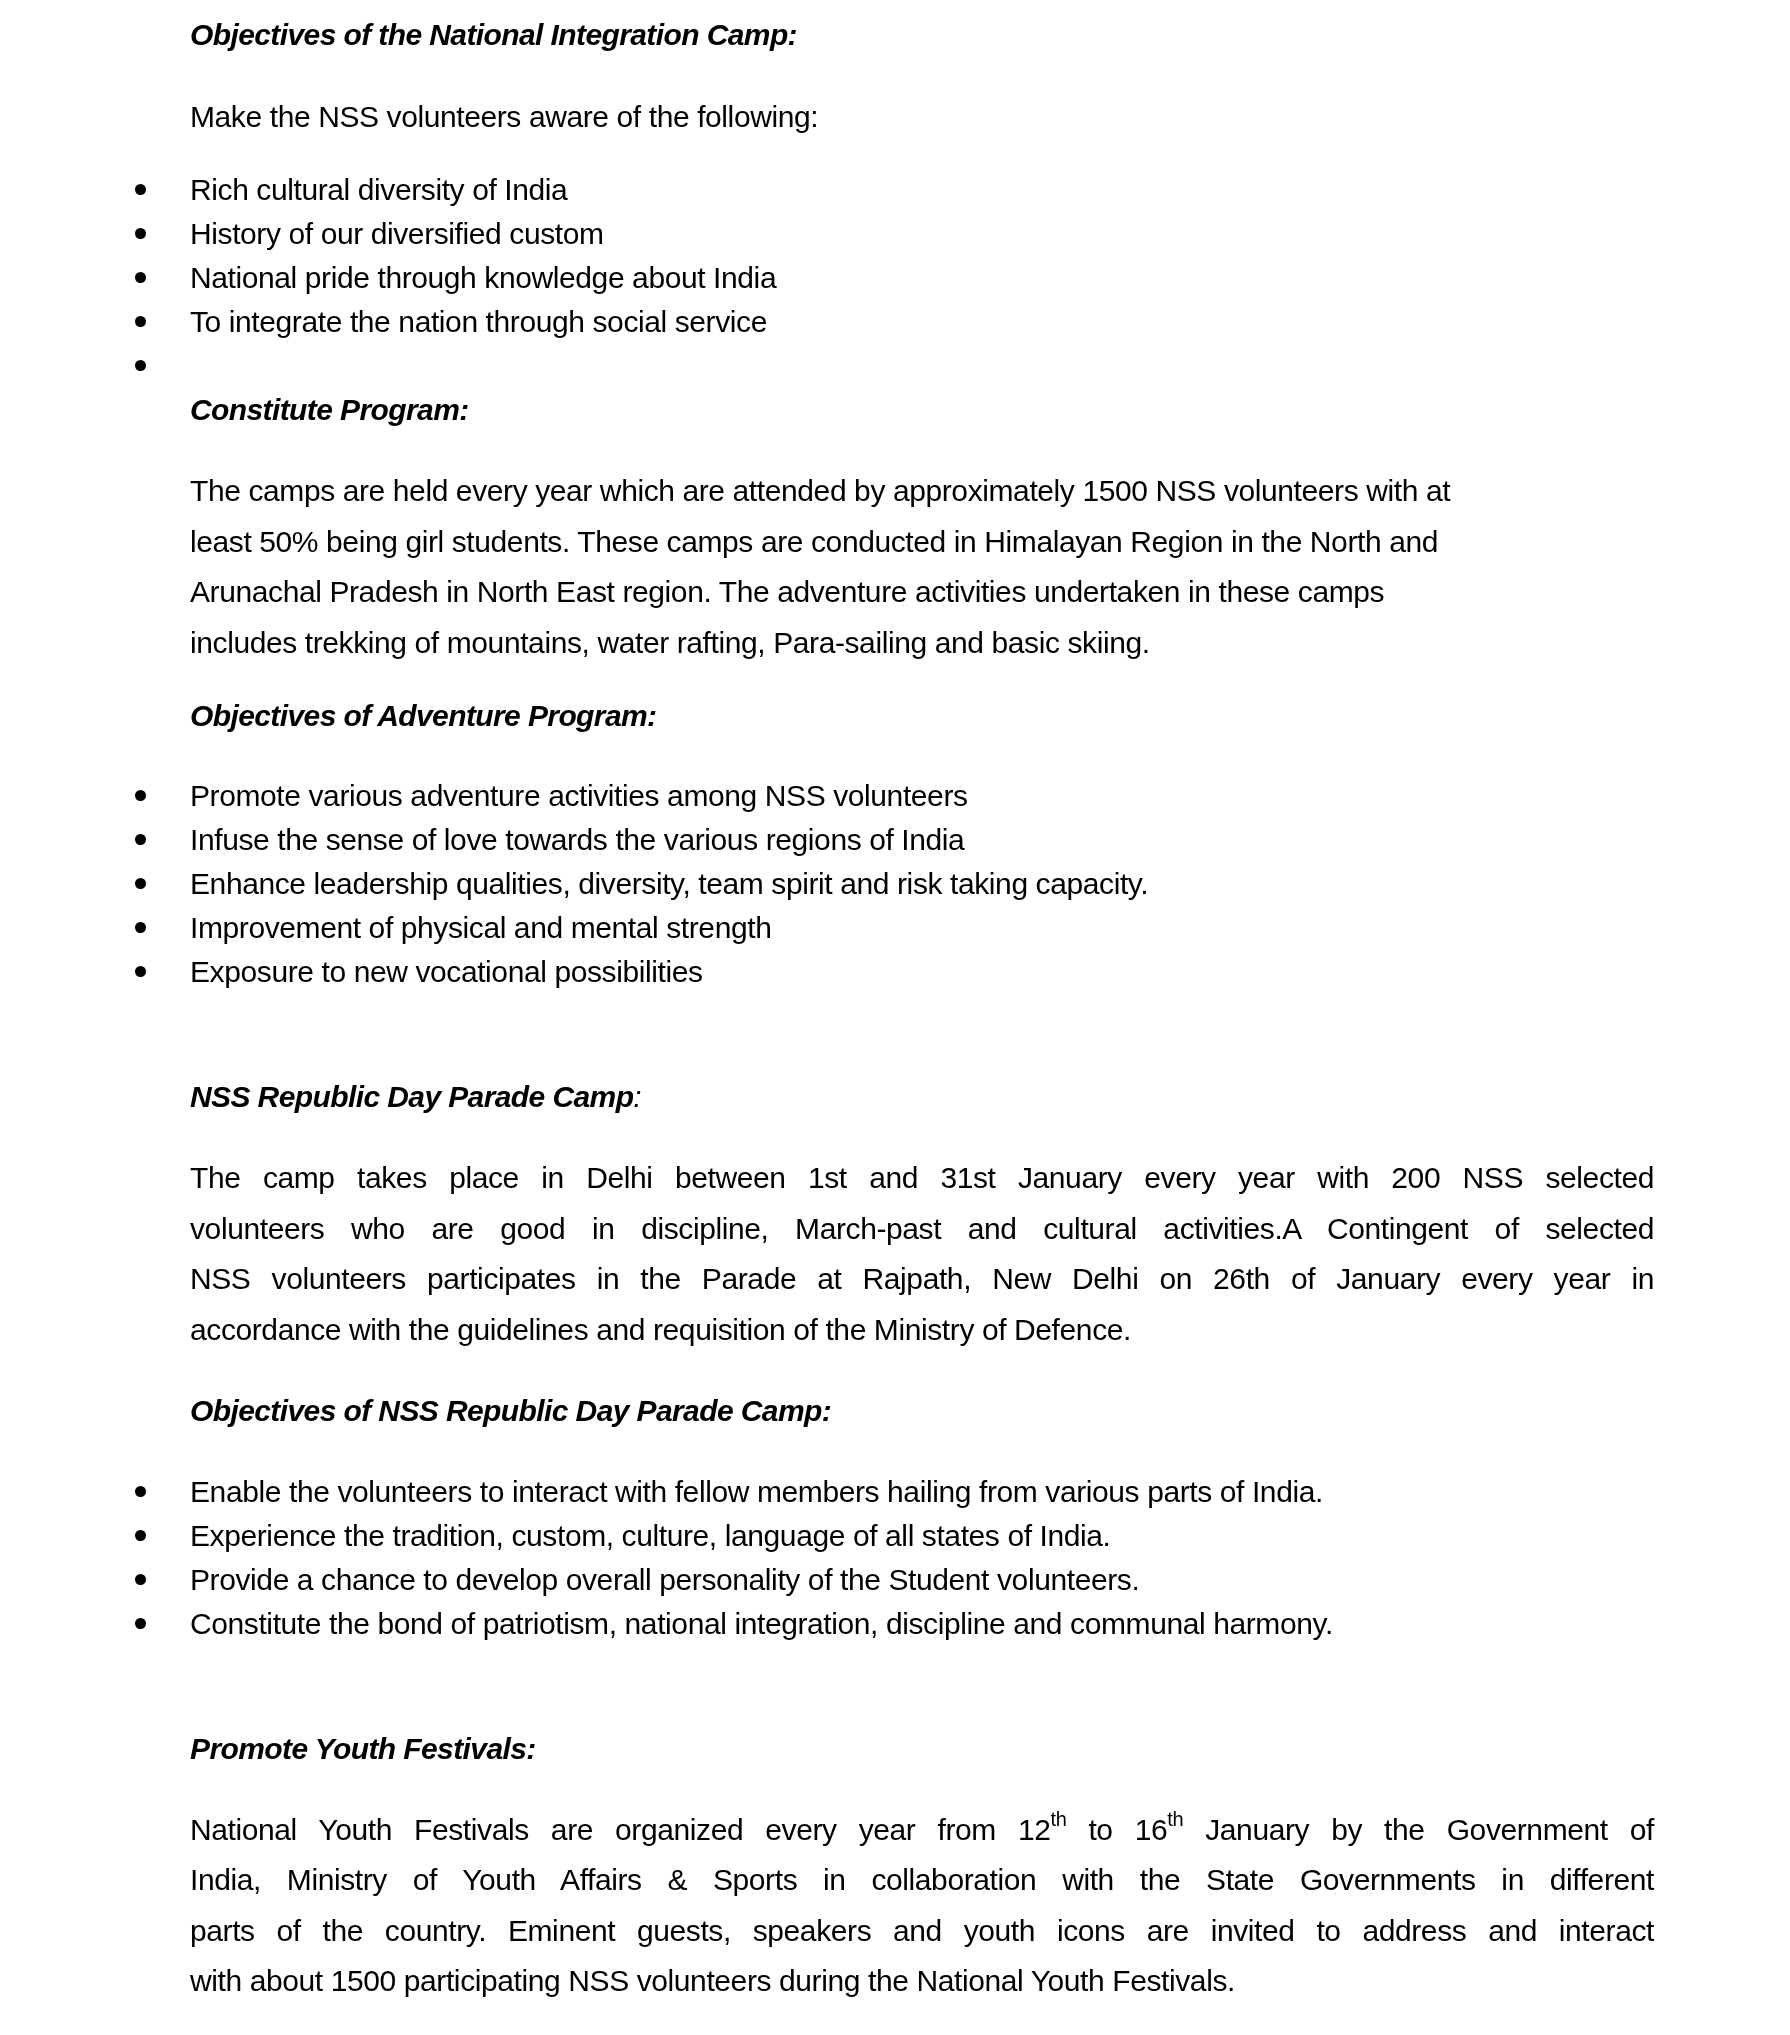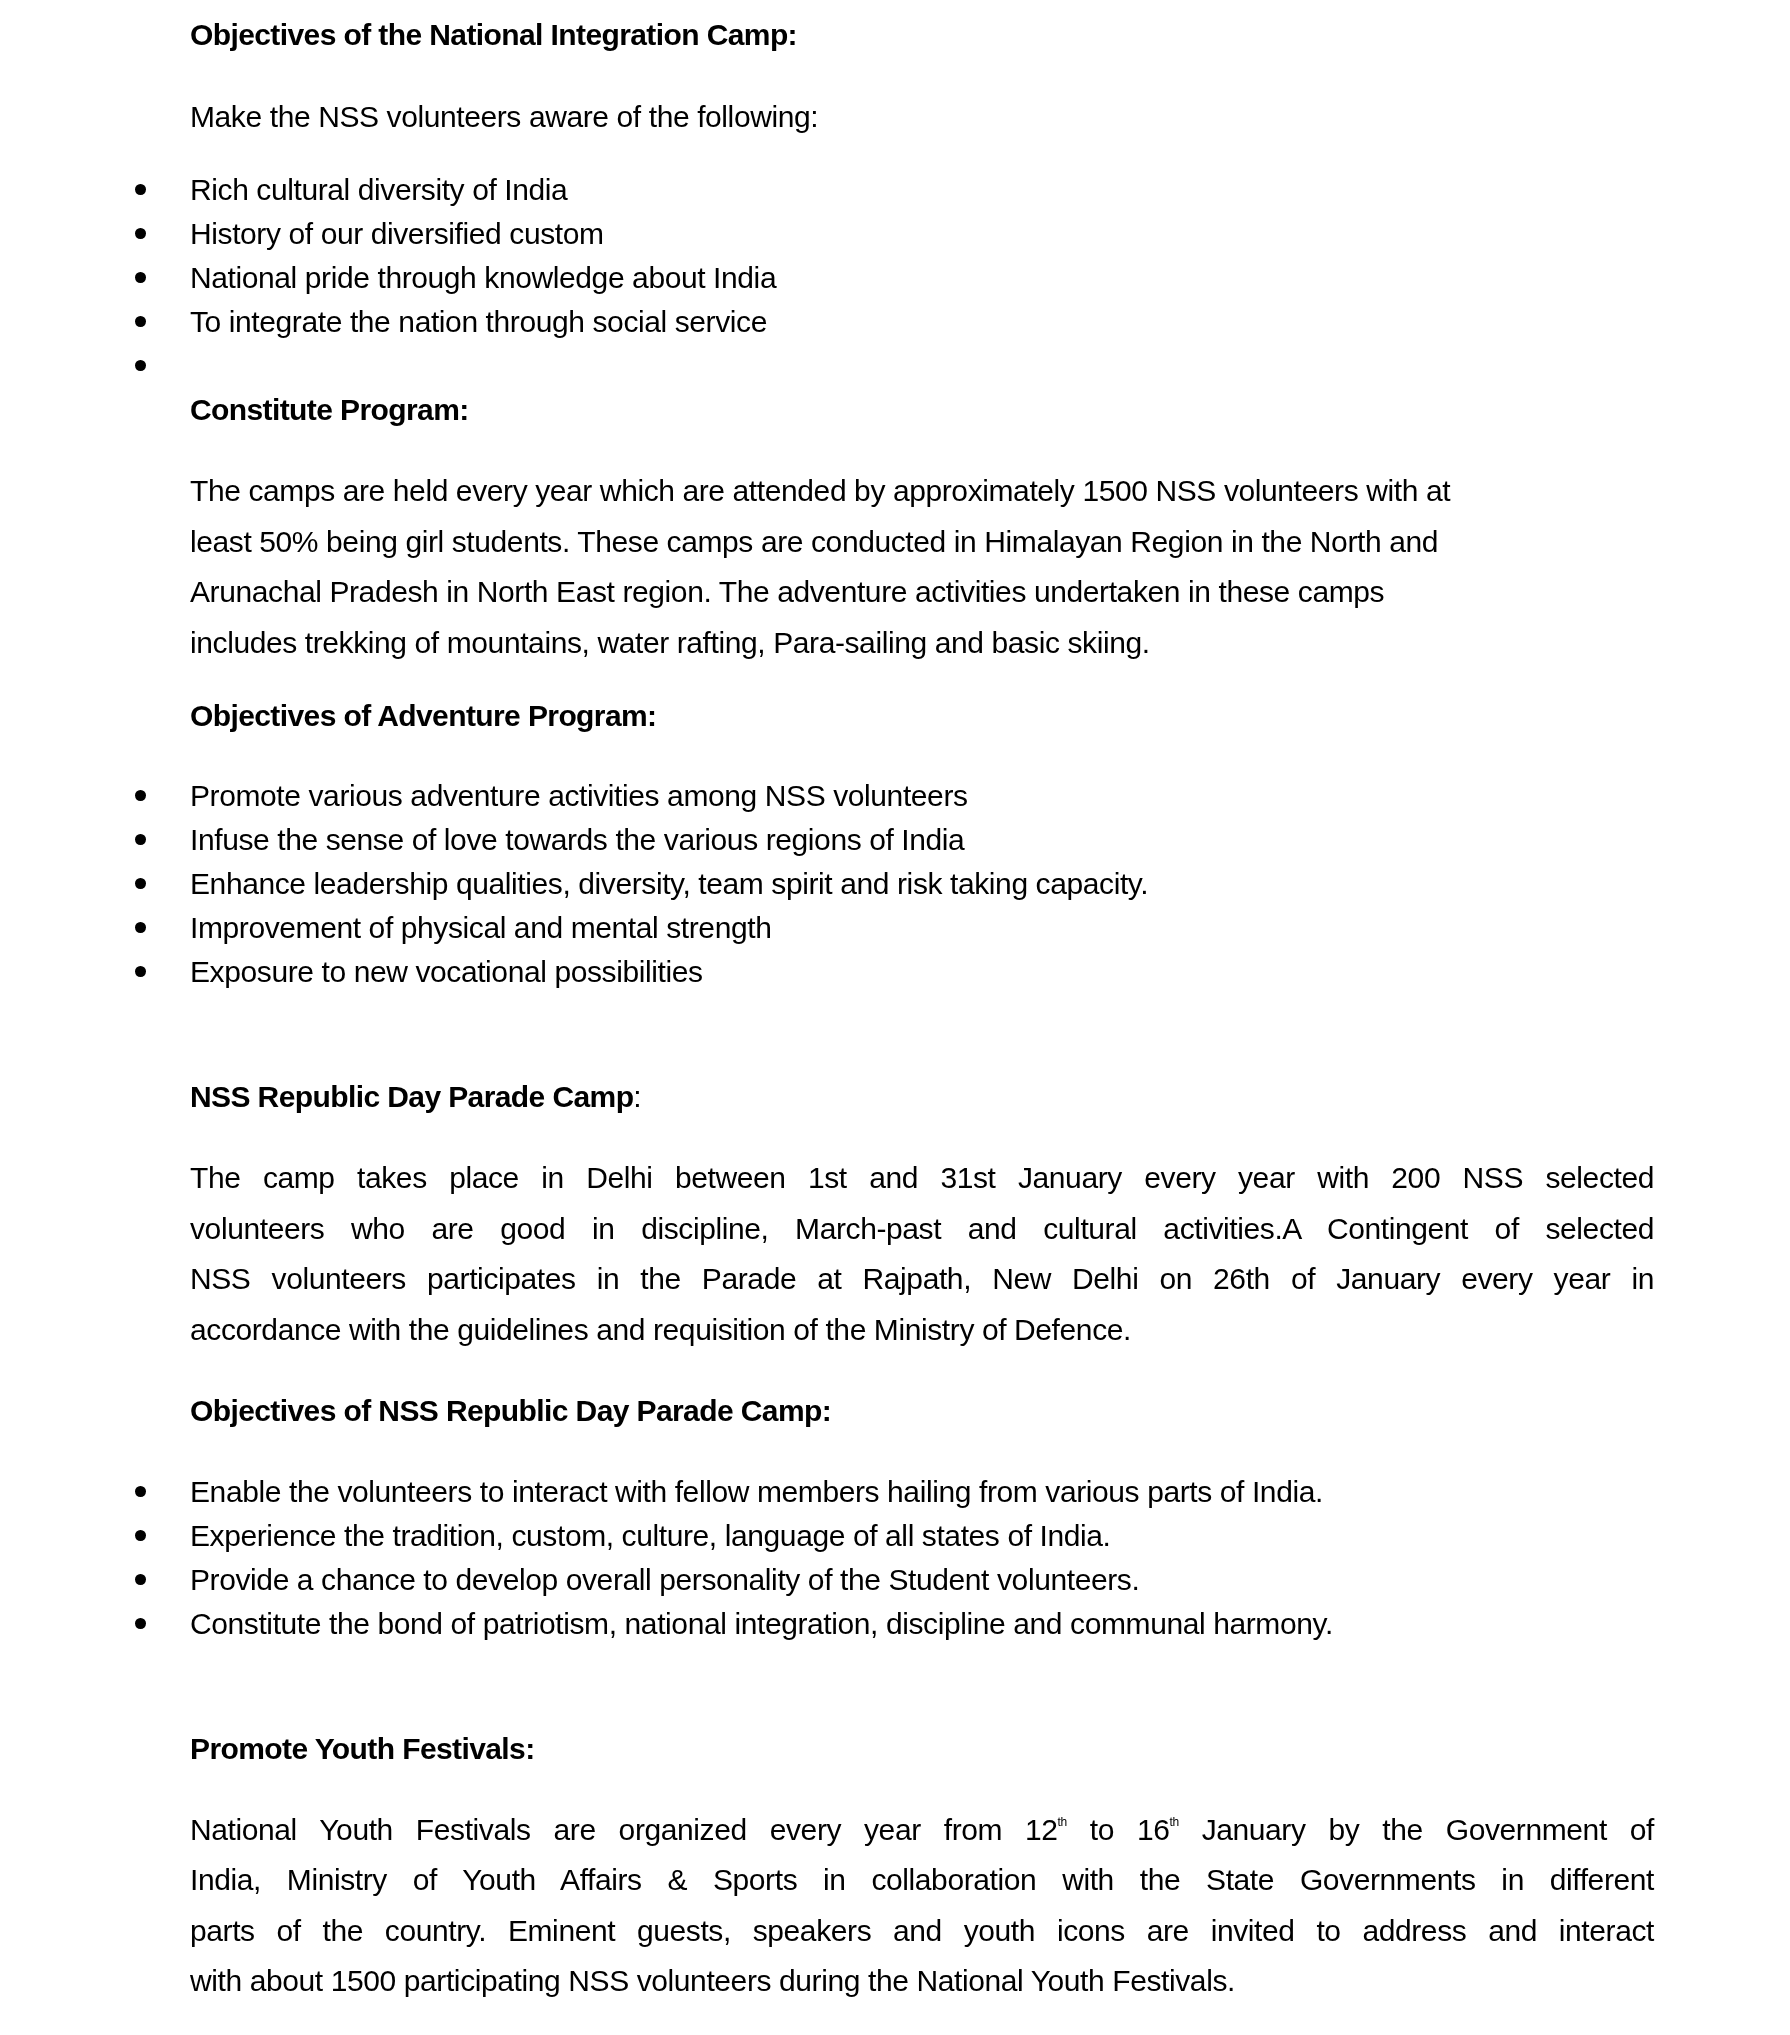--- a/index.html
+++ b/index.html
@@ -4,31 +4,31 @@
 <style>
   html, body { margin: 0; padding: 0; background: #ffffff; }
   body {
     width: 1791px; height: 2035px; position: relative; overflow: hidden;
     font-family: "Liberation Sans", sans-serif; color: #000000;
   }
   .line {
     position: absolute; left: 190px; white-space: nowrap;
     font-size: 30px; line-height: 1; letter-spacing: -0.4px;
   }
-  .heading { font-weight: bold; letter-spacing: -0.6px; }
+  .heading { font-weight: bold; letter-spacing: -0.6px; font-style: italic; }
   .heading .nb { font-weight: normal; }
   .just {
     width: 1464px; text-align: justify; text-align-last: justify; white-space: normal;
     word-spacing: -0.7px;
   }
   .bullet {
     position: absolute; left: 135px; width: 10.8px; height: 10.8px; border-radius: 50%;
     background: #000000;
   }
-  sup { font-size: 12px; line-height: 0; position: relative; top: -2.9px; vertical-align: super; }
+  sup { font-size: 20px; line-height: 0; position: relative; top: -2.9px; vertical-align: super; }
 </style>
 </head>
 <body>
 
 <div>
   <div class="line heading" style="top:20px">Objectives of the National Integration Camp:</div>
   <div class="line" style="top:102px">Make the NSS volunteers aware of the following:</div>
 
   <div>
     <span class="bullet" style="top:184px"></span>

